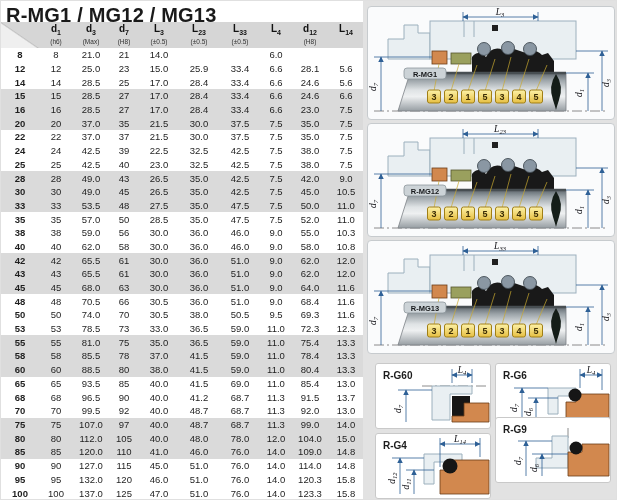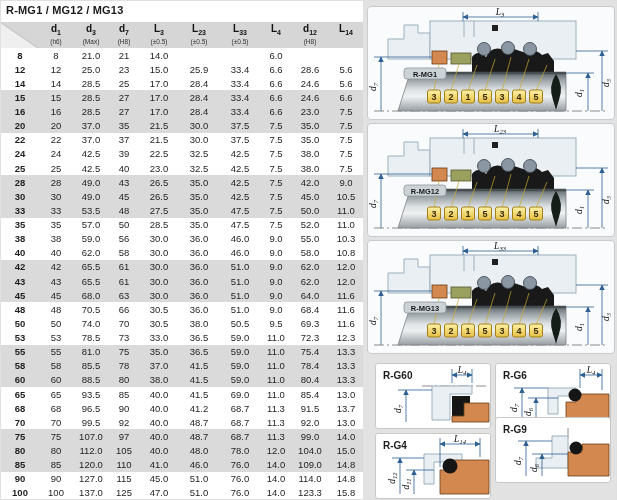--- a/index.html
+++ b/index.html
@@ -1,21 +1,21 @@
 <!DOCTYPE html>
 <html><head>
 <meta charset="utf-8">
 <style>
   html,body{margin:0;padding:0;background:#fff;}
   #page{position:relative;width:617px;height:500px;background:#fff;overflow:hidden;
         font-family:"Liberation Sans",sans-serif;border:1px solid #e0e0e0;box-sizing:border-box;}
 
   
   #left{position:absolute;left:0;top:0;width:362px;height:500px;background:#fff;}
-  #title{margin:0;padding:3px 0 0 5px;font-size:11px;font-weight:bold;color:#1a1a1a;letter-spacing:.2px;}
+  #title{margin:0;padding:3px 0 0 5px;font-size:20px;font-weight:bold;color:#1a1a1a;letter-spacing:.2px;}
   #dtable{position:absolute;top:21px;left:0;width:362px;height:478px;border-collapse:collapse;
           table-layout:fixed;text-align:center;}
   #dtable th{background:#d6d6d6;font-size:10px;font-weight:bold;color:#111;
              vertical-align:top;padding:2px 0 0 0;height:24px;line-height:10px;}
   #dtable th:first-child{background:linear-gradient(to top right,#efefef 46%,#c2c2c2 49%,#d6d6d6 51%);}
   #dtable th sub{font-size:7px;}
   .hnote{font-size:6.5px;font-weight:normal;line-height:8px;color:#333;}
   #dtable td{font-size:9.5px;color:#1e1e1e;padding:0;line-height:11px;}
   #dtable td.rowhead{font-weight:bold;}
   #dtable tbody tr:nth-child(6n+4),#dtable tbody tr:nth-child(6n+5),
@@ -121,21 +121,21 @@
           </tr>
           <tr>
             <td class="rowhead">12</td>
             <td>12</td>
             <td>25.0</td>
             <td>23</td>
             <td>15.0</td>
             <td>25.9</td>
             <td>33.4</td>
             <td>6.6</td>
-            <td>28.6</td>
+            <td>28.1</td>
             <td>5.6</td>
           </tr>
           <tr>
             <td class="rowhead">14</td>
             <td>14</td>
             <td>28.5</td>
             <td>25</td>
             <td>17.0</td>
             <td>28.4</td>
             <td>33.4</td>
@@ -471,20 +471,32 @@
             <td class="rowhead">90</td>
             <td>90</td>
             <td>127.0</td>
             <td>115</td>
             <td>45.0</td>
             <td>51.0</td>
             <td>76.0</td>
             <td>14.0</td>
             <td>114.0</td>
             <td>14.8</td>
+          </tr>
+          <tr>
+            <td class="rowhead">95</td>
+            <td>95</td>
+            <td>132.0</td>
+            <td>120</td>
+            <td>46.0</td>
+            <td>51.0</td>
+            <td>76.0</td>
+            <td>14.0</td>
+            <td>120.3</td>
+            <td>15.8</td>
           </tr>
           <tr>
             <td class="rowhead">100</td>
             <td>100</td>
             <td>137.0</td>
             <td>125</td>
             <td>47.0</td>
             <td>51.0</td>
             <td>76.0</td>
             <td>14.0</td>

